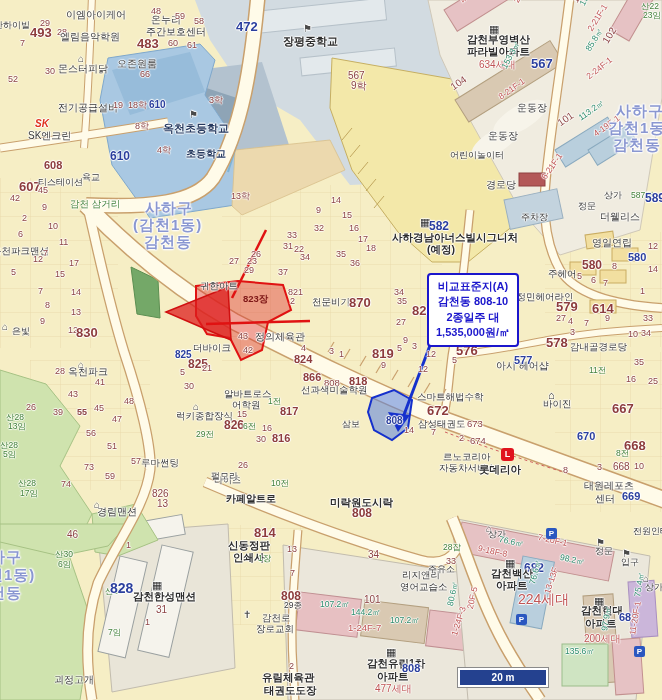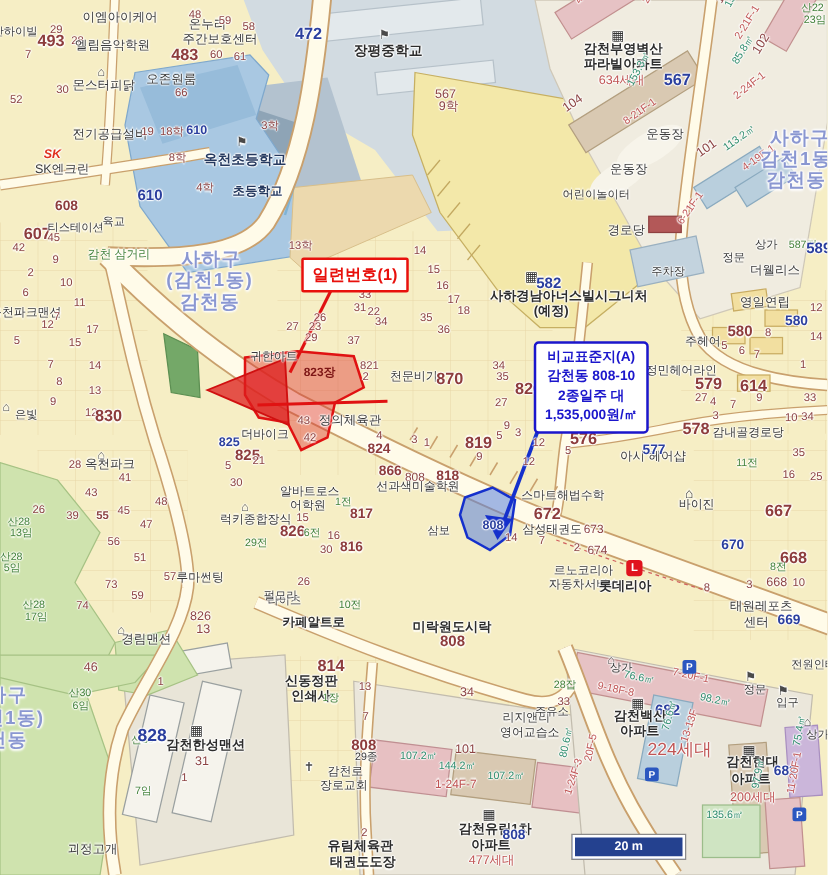--- a/index.html
+++ b/index.html
@@ -517,23 +517,20 @@
       <span class="lbl c-teal" style="left: 600px; top: 630px; transform: rotate(-80deg);">97.9㎡</span>
       <span class="lbl c-teal" style="left: 565px; top: 647px;">135.6㎡</span>
       <span class="lbl c-red" style="left: 628px; top: 634px; transform: rotate(-80deg);">11-20F-1</span>
     </div>
 
   <div class="p-icon" style="left:546px;top:528px;">P</div>
   <div class="p-icon" style="left:516px;top:614px;">P</div>
   <div class="p-icon" style="left:634px;top:646px;">P</div>
   <div class="l-icon" style="left:501px;top:448px;">L</div>
 
-  <div class="callout callout-red" style="left:241px;top:206px;">
-    <span>일련번호(1)</span>
-  </div>
   <div class="callout callout-blue" style="left:427px;top:273px;">
     <div>비교표준지(A)</div>
     <div>감천동 808-10</div>
     <div>2종일주 대</div>
     <div>1,535,000원/㎡</div>
   </div>
 
   <div id="scalebar">
     <span>20 m</span>
   </div>

